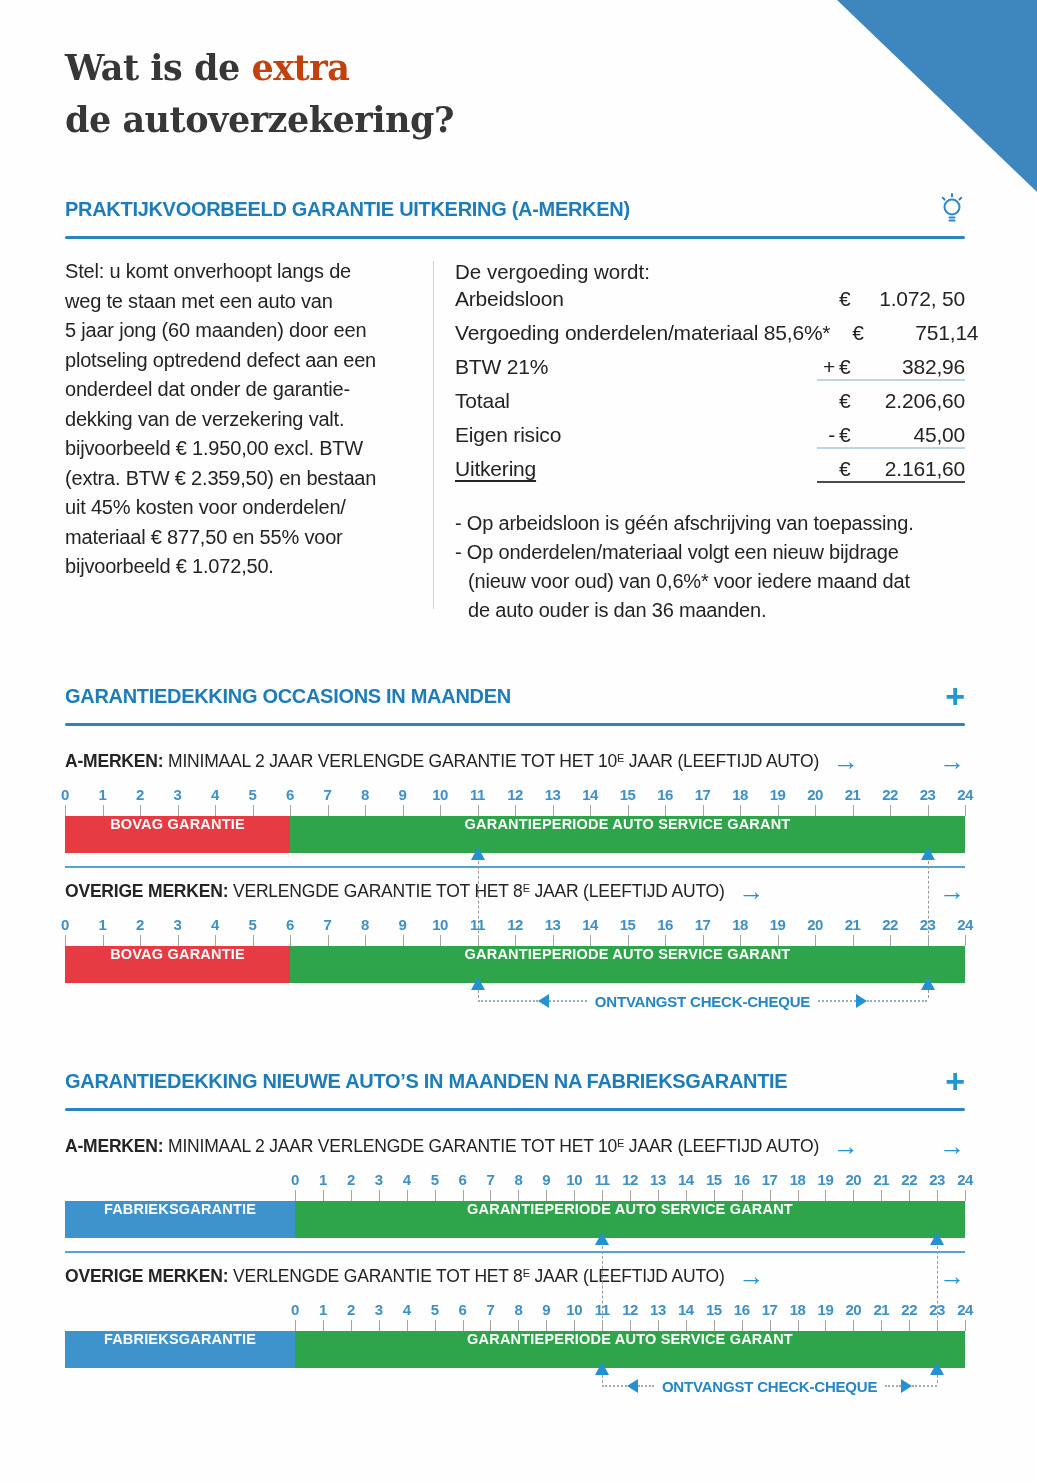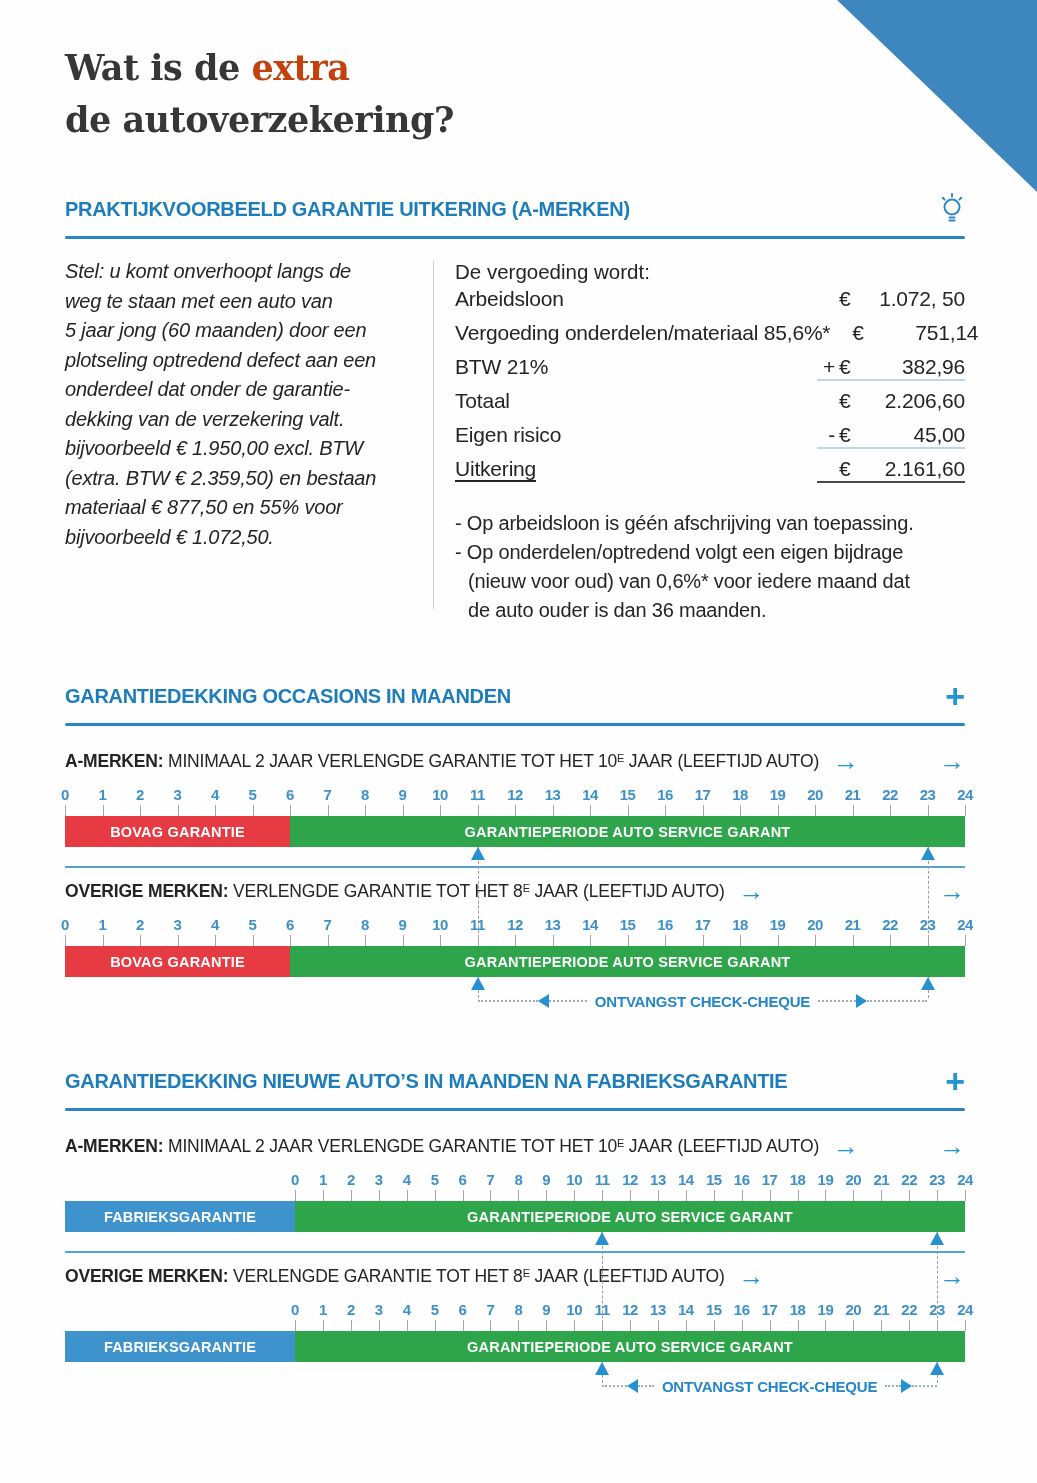--- a/index.html
+++ b/index.html
@@ -28,21 +28,21 @@
   .plus-icon{color:#2196d3;font-size:34px;font-weight:bold;line-height:1;}
   .sec-h1{margin-top:46px;}
   .sec-h2{margin-top:54px;}
   .sec-h3{margin-top:50px;}
 
   
   .cols{display:flex;margin-top:18px;position:relative;}
   .col-left{width:368px;flex:none;}
   .col-divider{position:absolute;left:368px;top:4px;height:348px;width:1px;background:#cfcfcf;}
   .col-right{margin-left:22px;flex:1;min-width:0;}
-  .intro-line{font-size:20px;line-height:29.5px;letter-spacing:-0.2px;font-style:italic;}
+  .intro-line{font-size:20px;line-height:29.5px;letter-spacing:-0.2px;}
   .calc-intro{font-size:20.5px;line-height:30px;}
   .calc-row{display:flex;align-items:baseline;height:34px;font-size:21px;letter-spacing:-0.2px;}
   .calc-label{flex:1;white-space:nowrap;}
   .amt-group{display:flex;width:148px;flex:none;justify-content:flex-end;align-items:baseline;}
   .calc-sign{width:18px;text-align:right;padding-right:4px;flex:none;}
   .calc-cur{width:22px;flex:none;}
   .calc-amt{width:104px;text-align:right;flex:none;}
   .rule-after .amt-group{border-bottom:2px solid #bcd6e8;}
   .final-row .amt-group{border-bottom:2px solid #4a4a4c;}
   .final-row .calc-label{text-decoration:underline;text-underline-offset:4px;}
@@ -58,21 +58,21 @@
   .arrow-glyph{color:#2196d3;font-weight:bold;font-size:26px;line-height:1;}
 
   
   .tl-stack{position:relative;margin-top:14px;}
   .tl-stack .row-title{margin:6px 0 14px;}
   .tl{position:relative;height:74px;}
   .tl.with-cheque{height:96px;}
   .tl-num{position:absolute;top:-2px;transform:translateX(-50%);
     color:#3e90c8;font-size:15px;font-weight:bold;letter-spacing:-0.5px;z-index:3;}
   .tl-tick{position:absolute;top:17px;height:11px;width:1px;background:#a5a5a5;z-index:1;}
-  .tl-seg{position:absolute;top:28px;height:31px;display:flex;align-items:center;justify-content:center;z-index:2;}
+  .tl-seg{position:absolute;top:28px;height:37px;display:flex;align-items:flex-start;justify-content:center;z-index:2;}
   .tl-seg-label{color:#fff;font-weight:bold;font-size:14.5px;letter-spacing:0.2px;white-space:nowrap;}
   .tl-arrow{position:absolute;top:59px;width:0;height:0;transform:translateX(-50%);z-index:3;
     border-left:7px solid transparent;border-right:7px solid transparent;border-bottom:13px solid #2591d1;}
   .tl-rule{height:2px;background:#54a3d4;margin:4px 0 10px;}
   .tl-cheque{position:absolute;top:76px;height:14px;display:flex;align-items:center;z-index:3;}
   .dot-seg{flex:1.1;border-top:2px dotted #98aebf;}
   .dot-seg.short{flex:0.7;}
   .tri{width:0;height:0;border-top:7px solid transparent;border-bottom:7px solid transparent;flex:none;}
   .tri-left{border-right:11px solid #2591d1;}
   .tri-right{border-left:11px solid #2591d1;}
@@ -115,20 +115,21 @@
     <div class="cols">
       <div class="col-left">
         <div class="intro-line">Stel: u komt onverhoopt langs de</div>
         <div class="intro-line">weg te staan met een auto van</div>
         <div class="intro-line">5 jaar jong (60 maanden) door een</div>
         <div class="intro-line">plotseling optredend defect aan een</div>
         <div class="intro-line">onderdeel dat onder de garantie-</div>
         <div class="intro-line">dekking van de verzekering valt.</div>
         <div class="intro-line">bijvoorbeeld € 1.950,00 excl. BTW</div>
         <div class="intro-line">(extra. BTW € 2.359,50) en bestaan</div>
+        <div class="intro-line">uit 45% kosten voor onderdelen/</div>
         <div class="intro-line">materiaal € 877,50 en 55% voor</div>
         <div class="intro-line">bijvoorbeeld € 1.072,50.</div>
       </div>
       <div class="col-divider"></div>
       <div class="col-right">
         <div class="calc-intro">De vergoeding wordt:</div>
 
         <div class="calc-row">
           <span class="calc-label">Arbeidsloon</span>
           <span class="amt-group">
@@ -173,21 +174,21 @@
           <span class="calc-label">Uitkering</span>
           <span class="amt-group">
             <span class="calc-sign"></span>
             <span class="calc-cur">€</span>
             <span class="calc-amt">2.161,60</span>
           </span>
         </div>
 
         <div class="notes">
           <div class="note-line">- Op arbeidsloon is géén afschrijving van toepassing.</div>
-          <div class="note-line">- Op onderdelen/optredend volgt een eigen bijdrage</div>
+          <div class="note-line">- Op onderdelen/materiaal volgt een nieuw bijdrage</div>
           <div class="note-line cont">(nieuw voor oud) van 0,6%* voor iedere maand dat</div>
           <div class="note-line cont">de auto ouder is dan 36 maanden.</div>
         </div>
       </div>
     </div>
   </div>
 
   <div class="sec-h2">
     <div class="sec-header">
       <span class="sec-title">GARANTIEDEKKING OCCASIONS IN MAANDEN</span>

